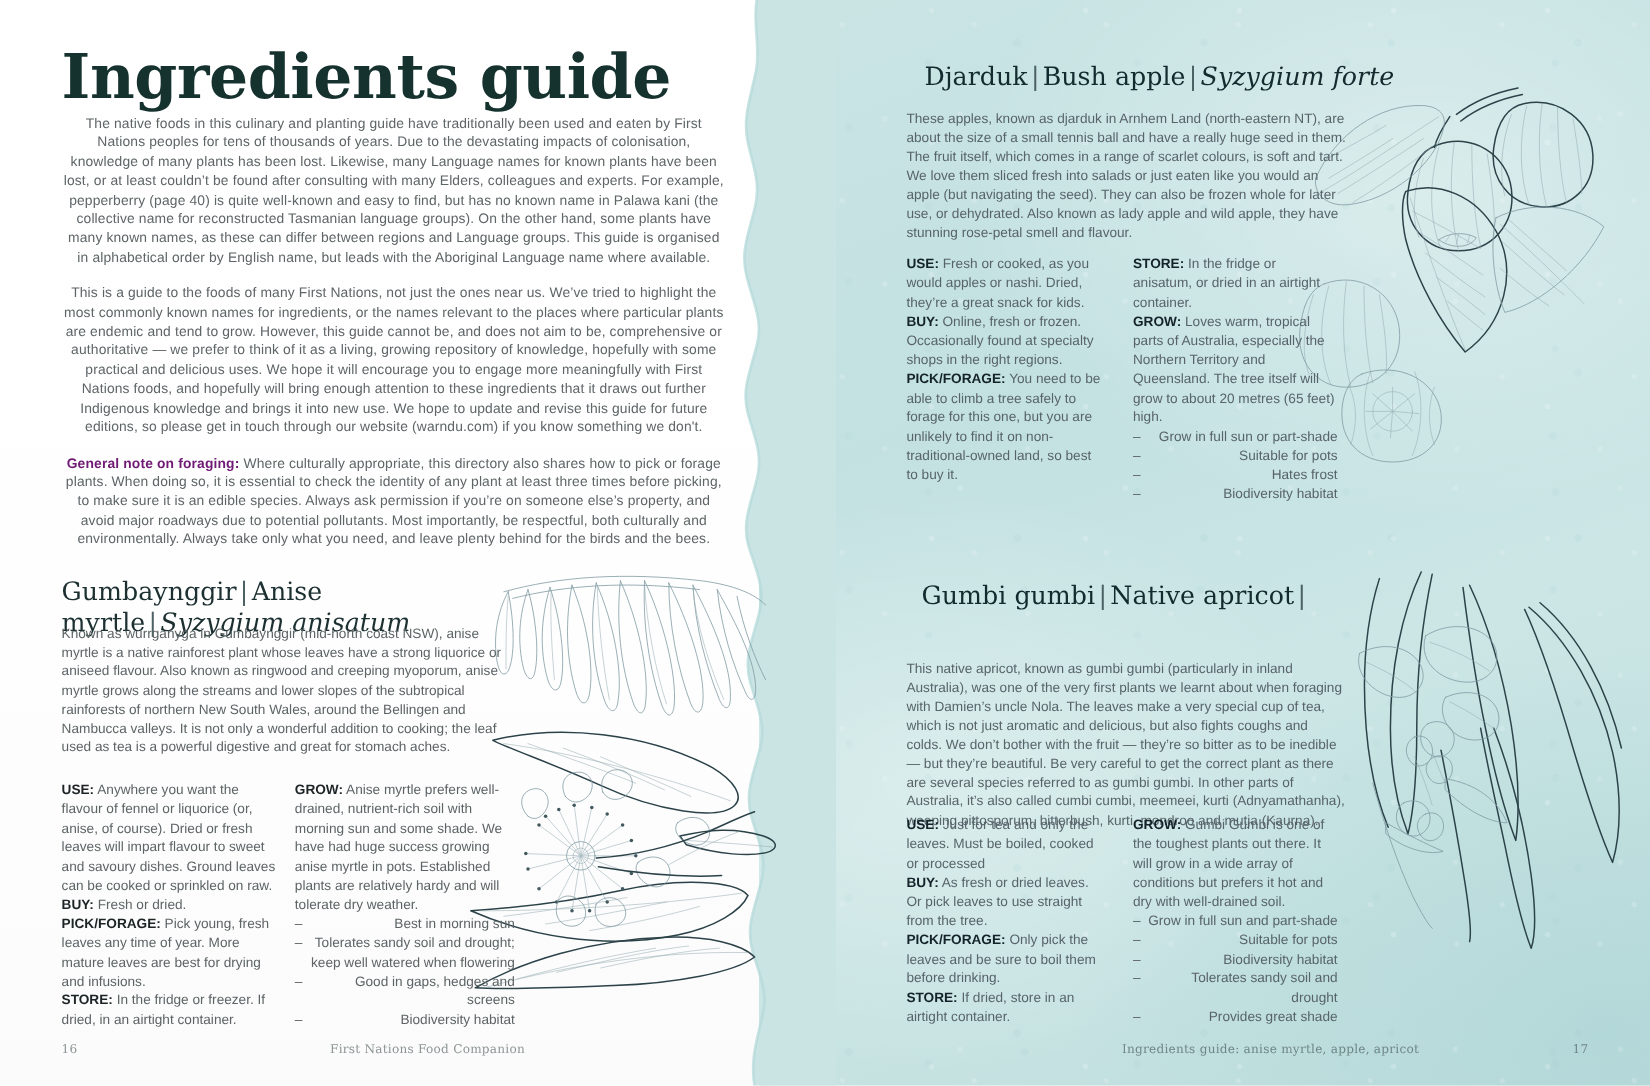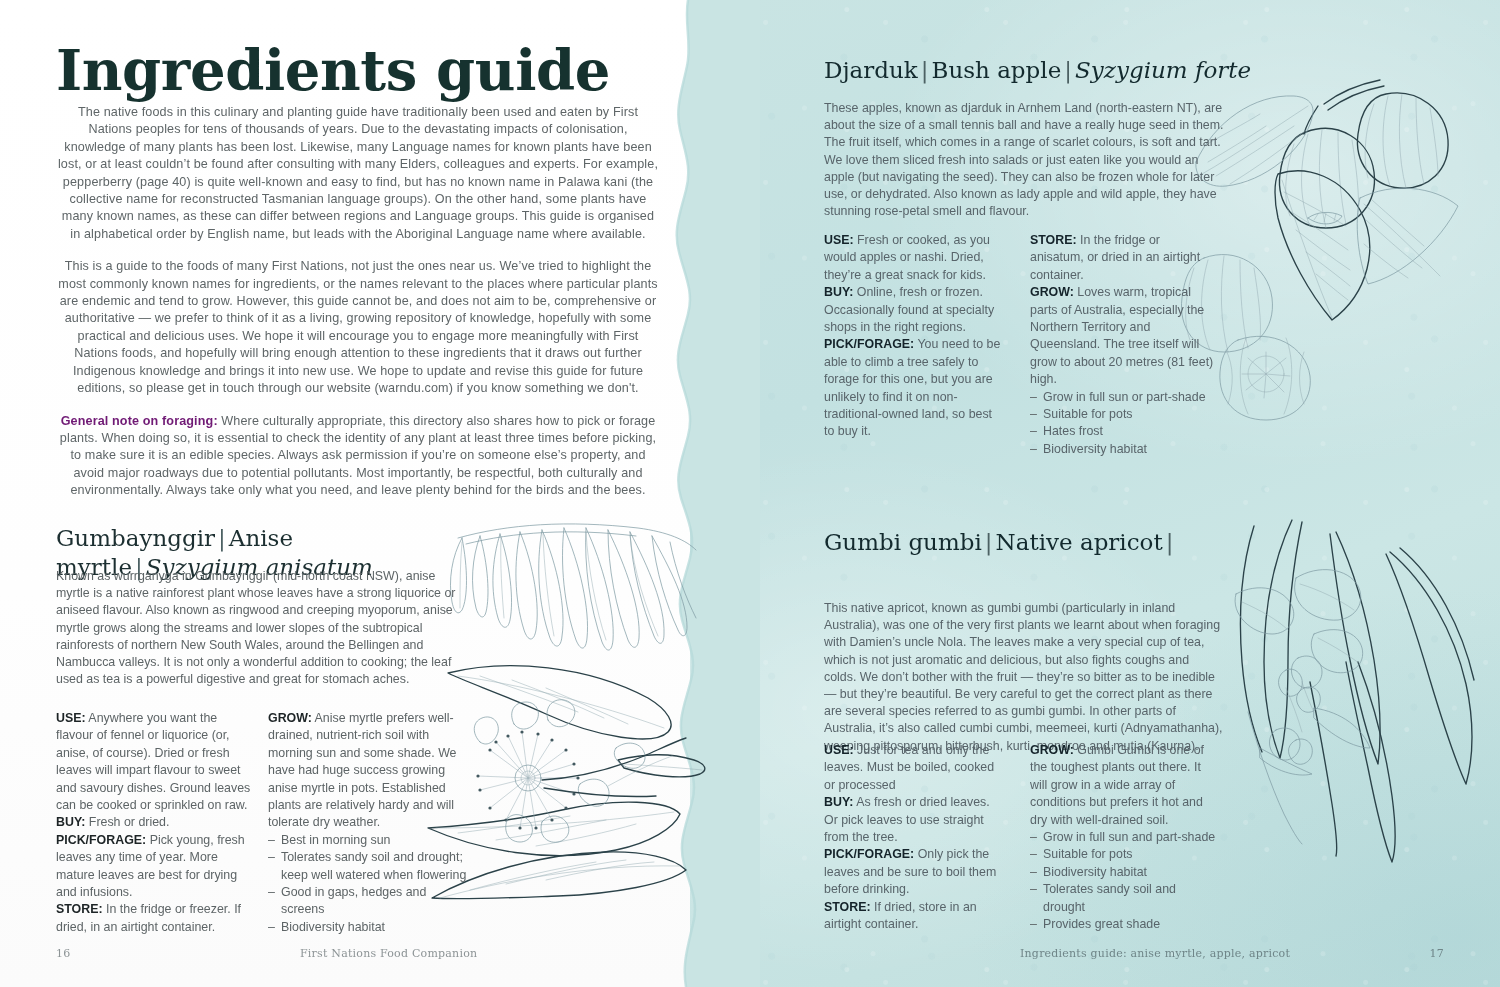--- a/index.html
+++ b/index.html
@@ -97,33 +97,33 @@
   }
 
   .detail-col {
     position: absolute;
     color: #5d6466;
     font-size: 12.4px;
     line-height: 17.4px;
   }
   .detail-col .lab { color: #1d2426; font-weight: 700; }
   .detail-col ul { list-style: none; margin-top: 0; }
-  .detail-col li { position: relative; padding-left: 13px; }
+  .detail-col li { position: relative; padding-left: 13px; text-align: right; }
   .detail-col li::before {
     content: "–";
     position: absolute; left: 0; top: 0;
     color: #5d6466;
   }
 
   
   #page-right .body-col,
   #page-right .intro,
   #page-right .detail-col { color: #58646a; }
   #page-right .detail-col .lab { color: #14232a; }
-  #page-right .sec-head { color: #132a2e; }
+  #page-right .sec-head { color: #132a2e; text-align: center; }
 
   
   .footer {
     position: absolute; bottom: 27px;
     font-family: "DejaVu Serif", serif;
     font-size: 11px;
     color: #8d9496;
     letter-spacing: .02em;
   }
   #page-right .footer { color: #6f8588; }
@@ -397,21 +397,21 @@
     <div class="intro" style="left:124px; top:100px; width:400px;">These apples, known as djarduk in Arnhem Land (north-eastern NT), are about the size of a small tennis ball and have a really huge seed in them. The fruit itself, which comes in a range of scarlet colours, is soft and tart. We love them sliced fresh into salads or just eaten like you would an apple (but navigating the seed). They can also be frozen whole for later use, or dehydrated. Also known as lady apple and wild apple, they have stunning rose-petal smell and flavour.</div>
 
     <div class="detail-col" style="left:124px; top:232px; width:180px;">
       <div><span class="lab">USE:</span><span> Fresh or cooked, as you would apples or nashi. Dried, they’re a great snack for kids.</span></div>
       <div><span class="lab">BUY:</span><span> Online, fresh or frozen. Occasionally found at specialty shops in the right regions.</span></div>
       <div><span class="lab">PICK/FORAGE:</span><span> You need to be able to climb a tree safely to forage for this one, but you are unlikely to find it on non-traditional-owned land, so best to buy it.</span></div>
     </div>
 
     <div class="detail-col" style="left:330px; top:232px; width:186px;">
       <div><span class="lab">STORE:</span><span> In the fridge or anisatum, or dried in an airtight container.</span></div>
-      <div><span class="lab">GROW:</span><span> Loves warm, tropical parts of Australia, especially the Northern Territory and Queensland. The tree itself will grow to about 20 metres (81 feet) high.</span></div>
+      <div><span class="lab">GROW:</span><span> Loves warm, tropical parts of Australia, especially the Northern Territory and Queensland. The tree itself will grow to about 20 metres (65 feet) high.</span></div>
       <ul>
         <li>Grow in full sun or part-shade</li>
         <li>Suitable for pots</li>
         <li>Hates frost</li>
         <li>Biodiversity habitat</li>
       </ul>
     </div>
 
     <div class="art" style="left:540px; top:512px; width:260px; height:350px;">
       <svg width="260" height="350" viewBox="0 0 260 350">

